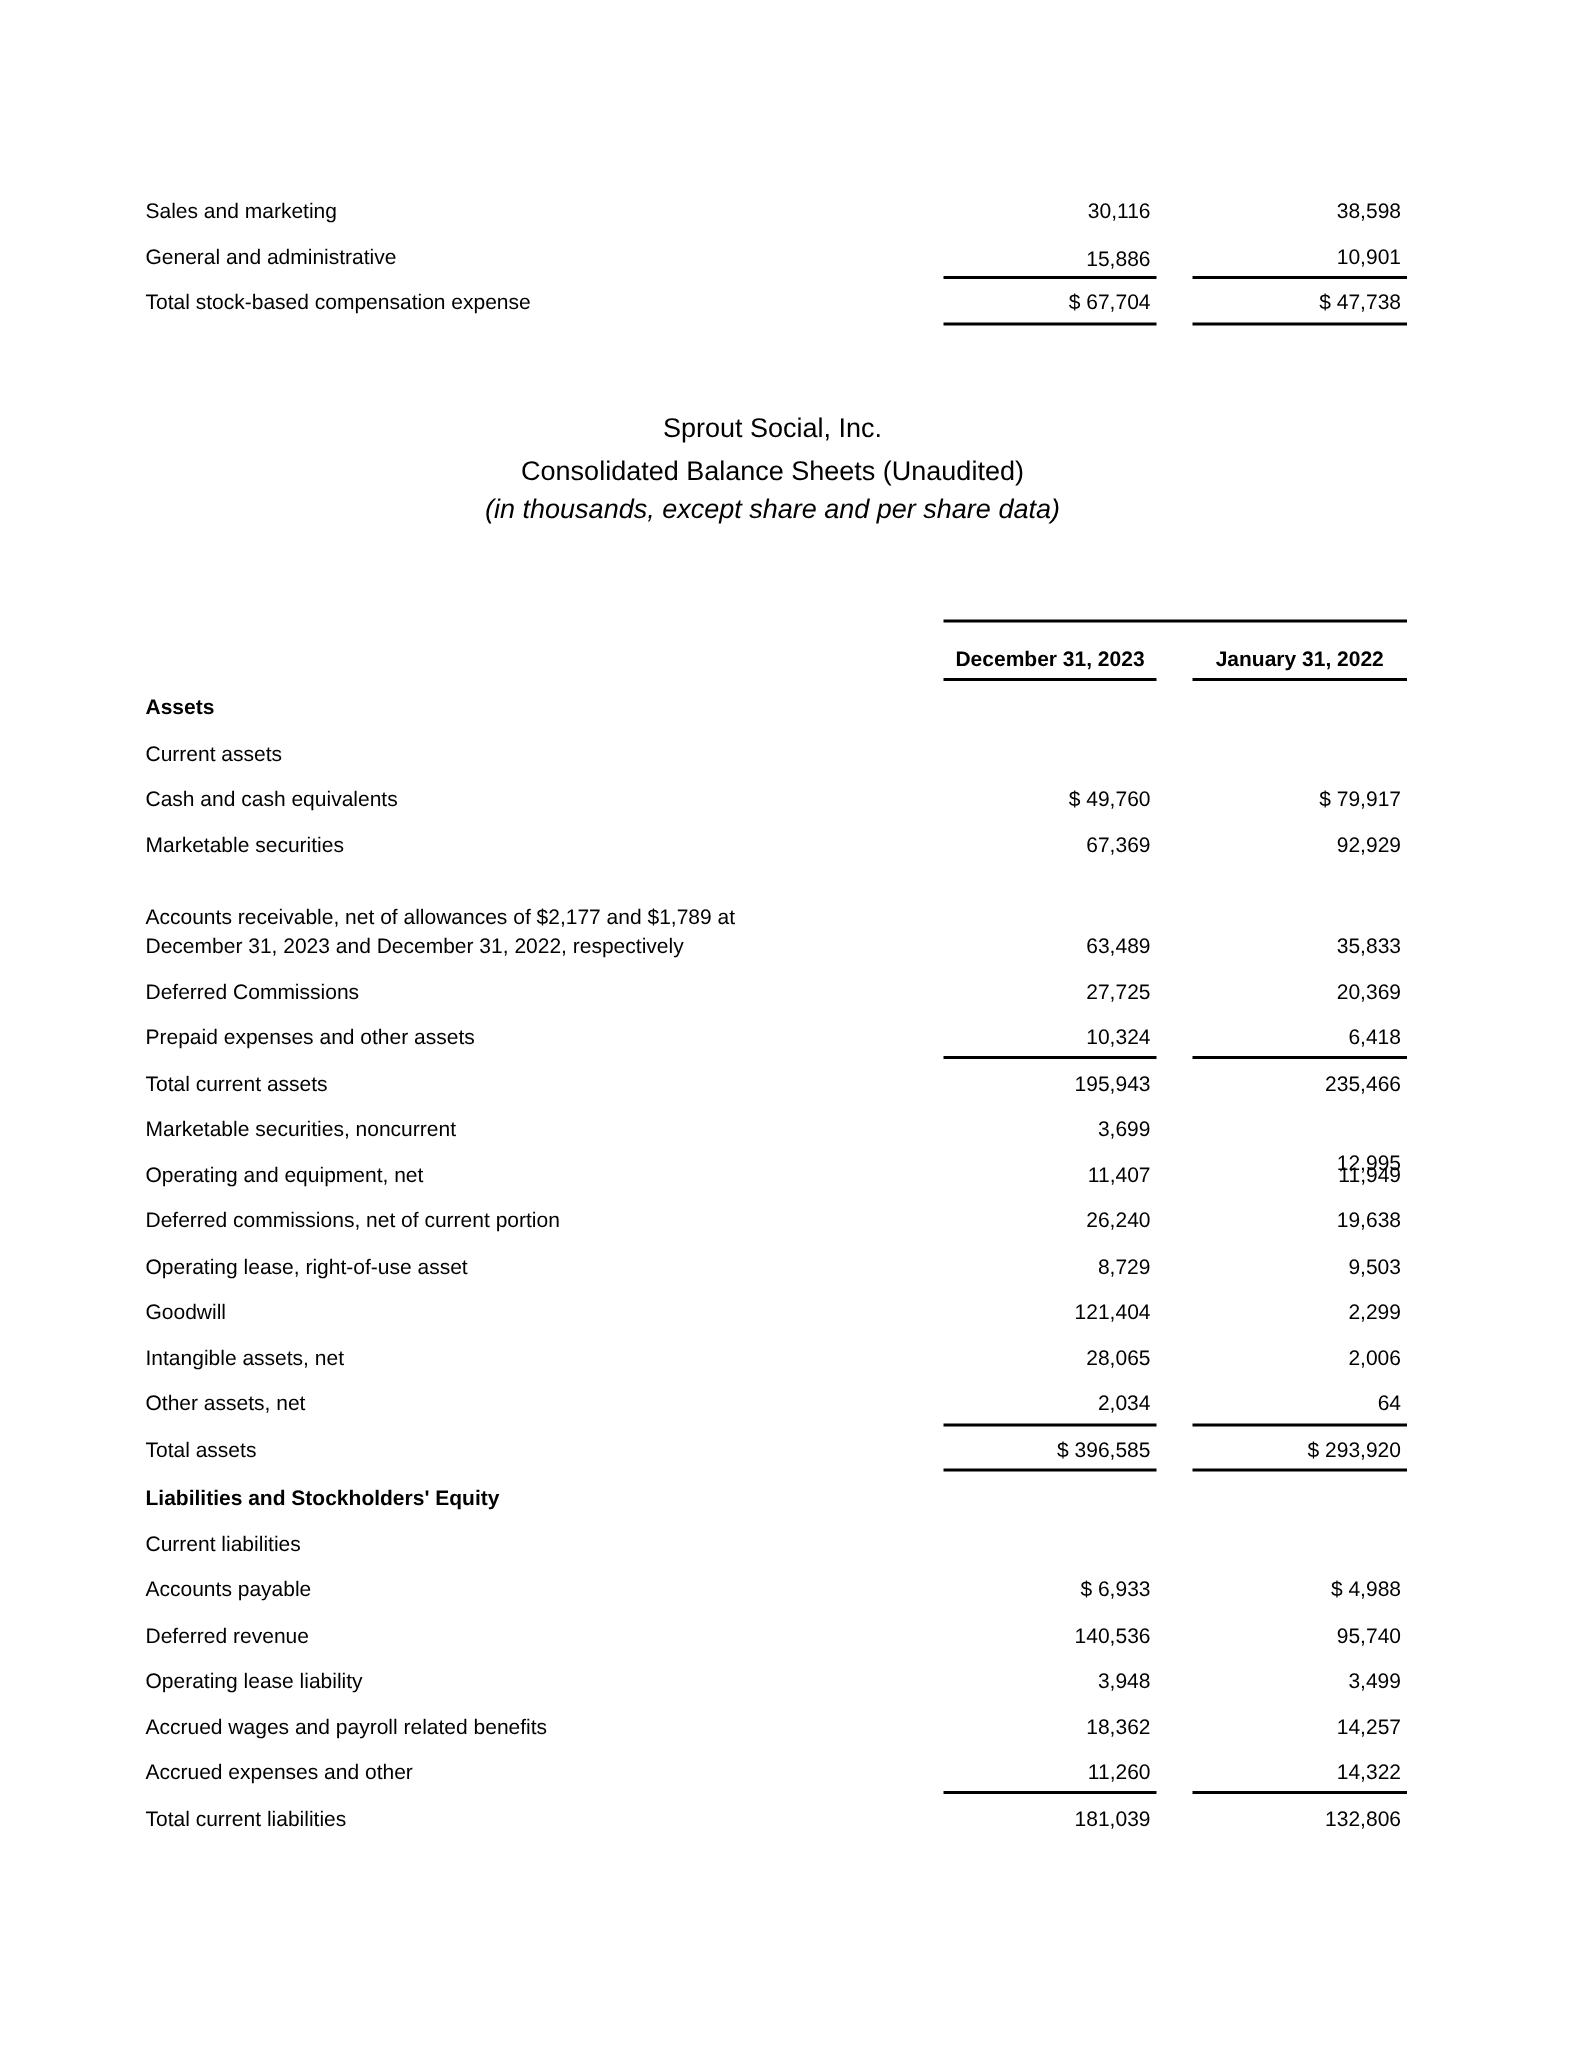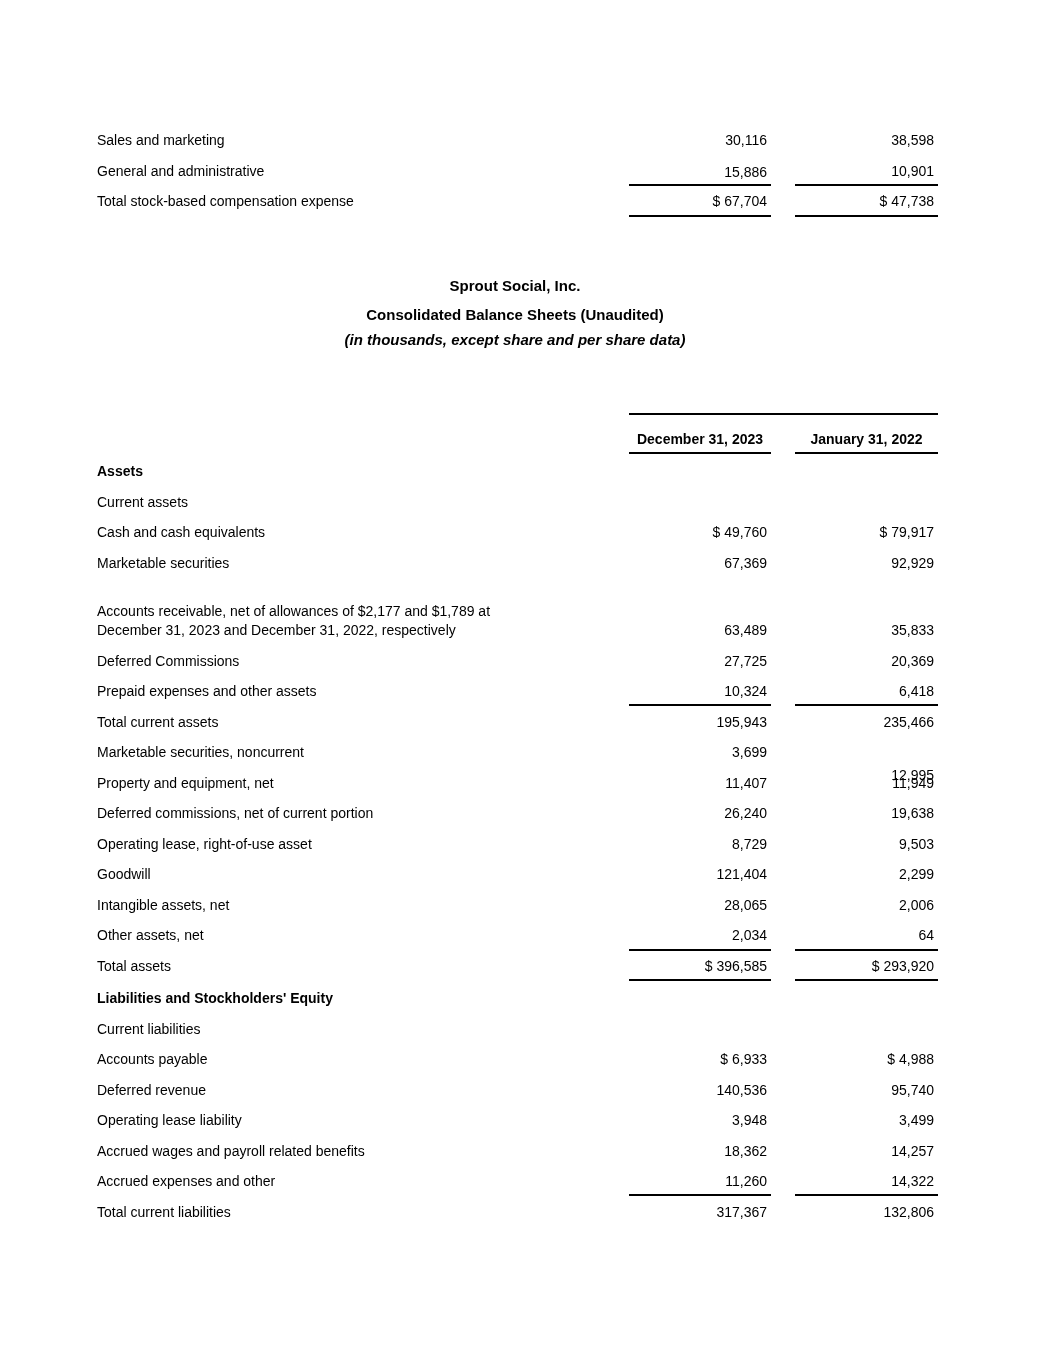--- a/index.html
+++ b/index.html
@@ -4,21 +4,21 @@
   <style>
     html, body { margin: 0; padding: 0; background: #ffffff; }
     body {
       width: 1055px; height: 1365px; position: relative; overflow: hidden;
       font-family: "Liberation Sans", sans-serif; color: #000; font-size: 14px;
     }
     .label { position: absolute; left: 97px; white-space: nowrap; line-height: 19px; }
     .v1 { position: absolute; right: 288px; text-align: right; white-space: nowrap; line-height: 19px; }
     .v2 { position: absolute; right: 121px; text-align: right; white-space: nowrap; line-height: 19px; }
     .bold { font-weight: bold; }
-    .title { position: absolute; left: 0; width: 1030px; text-align: center; font-weight: bold; font-size: 15px; line-height: 19px; }
+    .title { position: absolute; left: 0; width: 1030px; text-align: center; font-weight: normal; font-size: 18px; line-height: 19px; }
     .italic { font-style: italic; }
     .rule1 { position: absolute; left: 629px; width: 142px; height: 2px; background: #000; }
     .rule2 { position: absolute; left: 795px; width: 143px; height: 2px; background: #000; }
     .rule-wide { position: absolute; left: 629px; width: 309px; height: 2px; background: #000; }
     .hdr1 { position: absolute; left: 629px; width: 142px; text-align: center; font-weight: bold; line-height: 19px; }
     .hdr2 { position: absolute; left: 795px; width: 143px; text-align: center; font-weight: bold; line-height: 19px; }
   </style>
 </head>
 <body>
 
@@ -88,21 +88,21 @@
   <span class="v1" style="top:713px">195,943</span>
   <span class="v2" style="top:713px">235,466</span>
 </div>
 
 <div>
   <span class="label" style="top:743px">Marketable securities, noncurrent</span>
   <span class="v1" style="top:743px">3,699</span>
   <span class="v2" style="top:766px">12,995</span>
 </div>
 <div>
-  <span class="label" style="top:774px">Property and equipment, net</span>
+  <span class="label" style="top:774px">Operating and equipment, net</span>
   <span class="v1" style="top:774px">11,407</span>
   <span class="v2" style="top:774px">11,949</span>
 </div>
 <div>
   <span class="label" style="top:804px">Deferred commissions, net of current portion</span>
   <span class="v1" style="top:804px">26,240</span>
   <span class="v2" style="top:804px">19,638</span>
 </div>
 <div>
   <span class="label" style="top:835px">Operating lease, right-of-use asset</span>
@@ -159,15 +159,15 @@
 </div>
 <div>
   <span class="label" style="top:1172px">Accrued expenses and other</span>
   <span class="v1" style="top:1172px">11,260</span>
   <span class="v2" style="top:1172px">14,322</span>
 </div>
 <div class="rule1" style="top:1194px"></div>
 <div class="rule2" style="top:1194px"></div>
 <div>
   <span class="label" style="top:1203px">Total current liabilities</span>
-  <span class="v1" style="top:1203px">317,367</span>
+  <span class="v1" style="top:1203px">181,039</span>
   <span class="v2" style="top:1203px">132,806</span>
 </div>
 
 </body></html>

